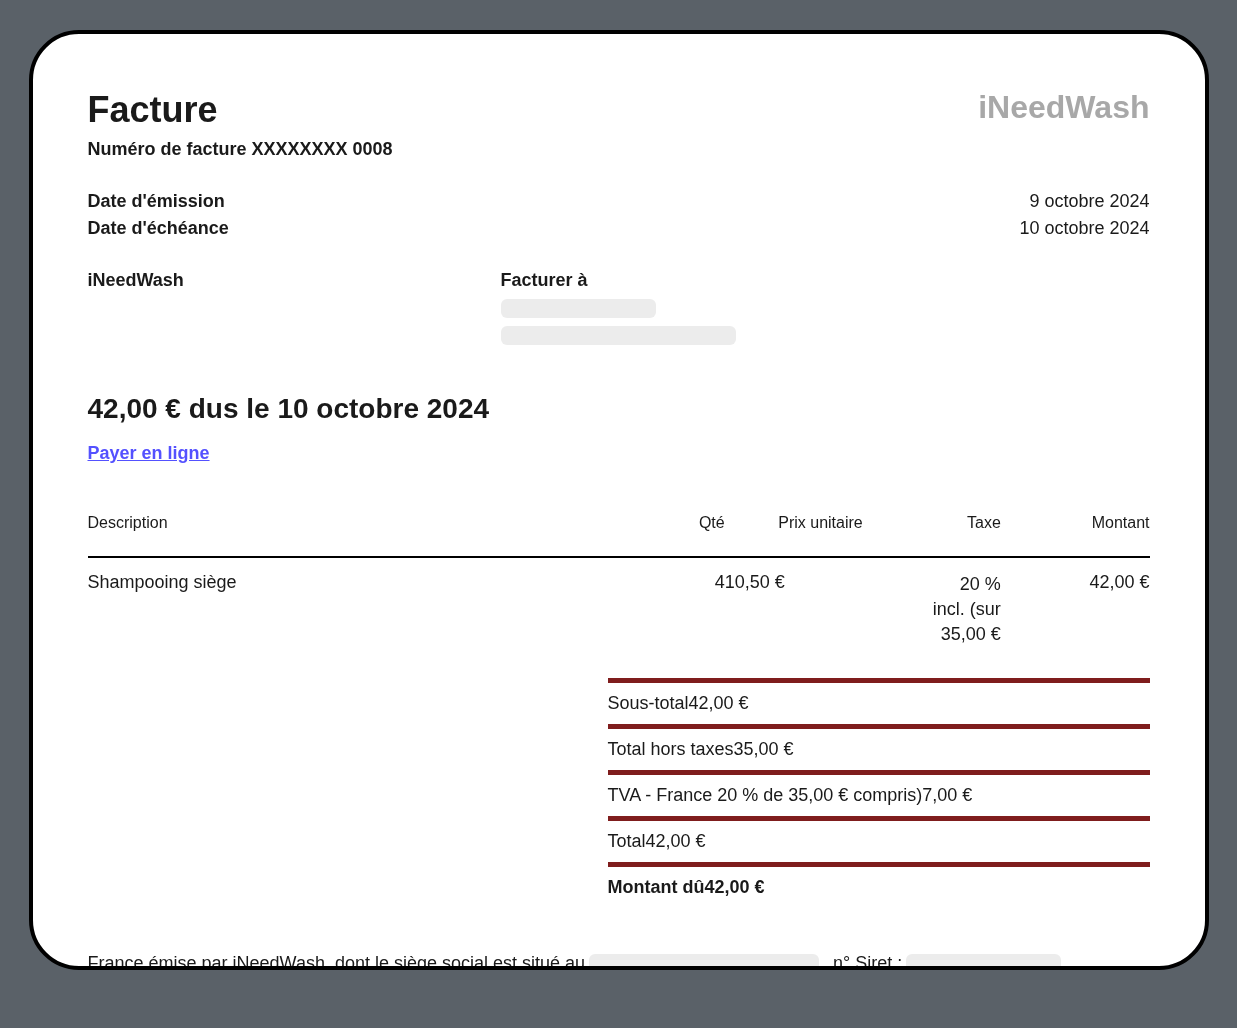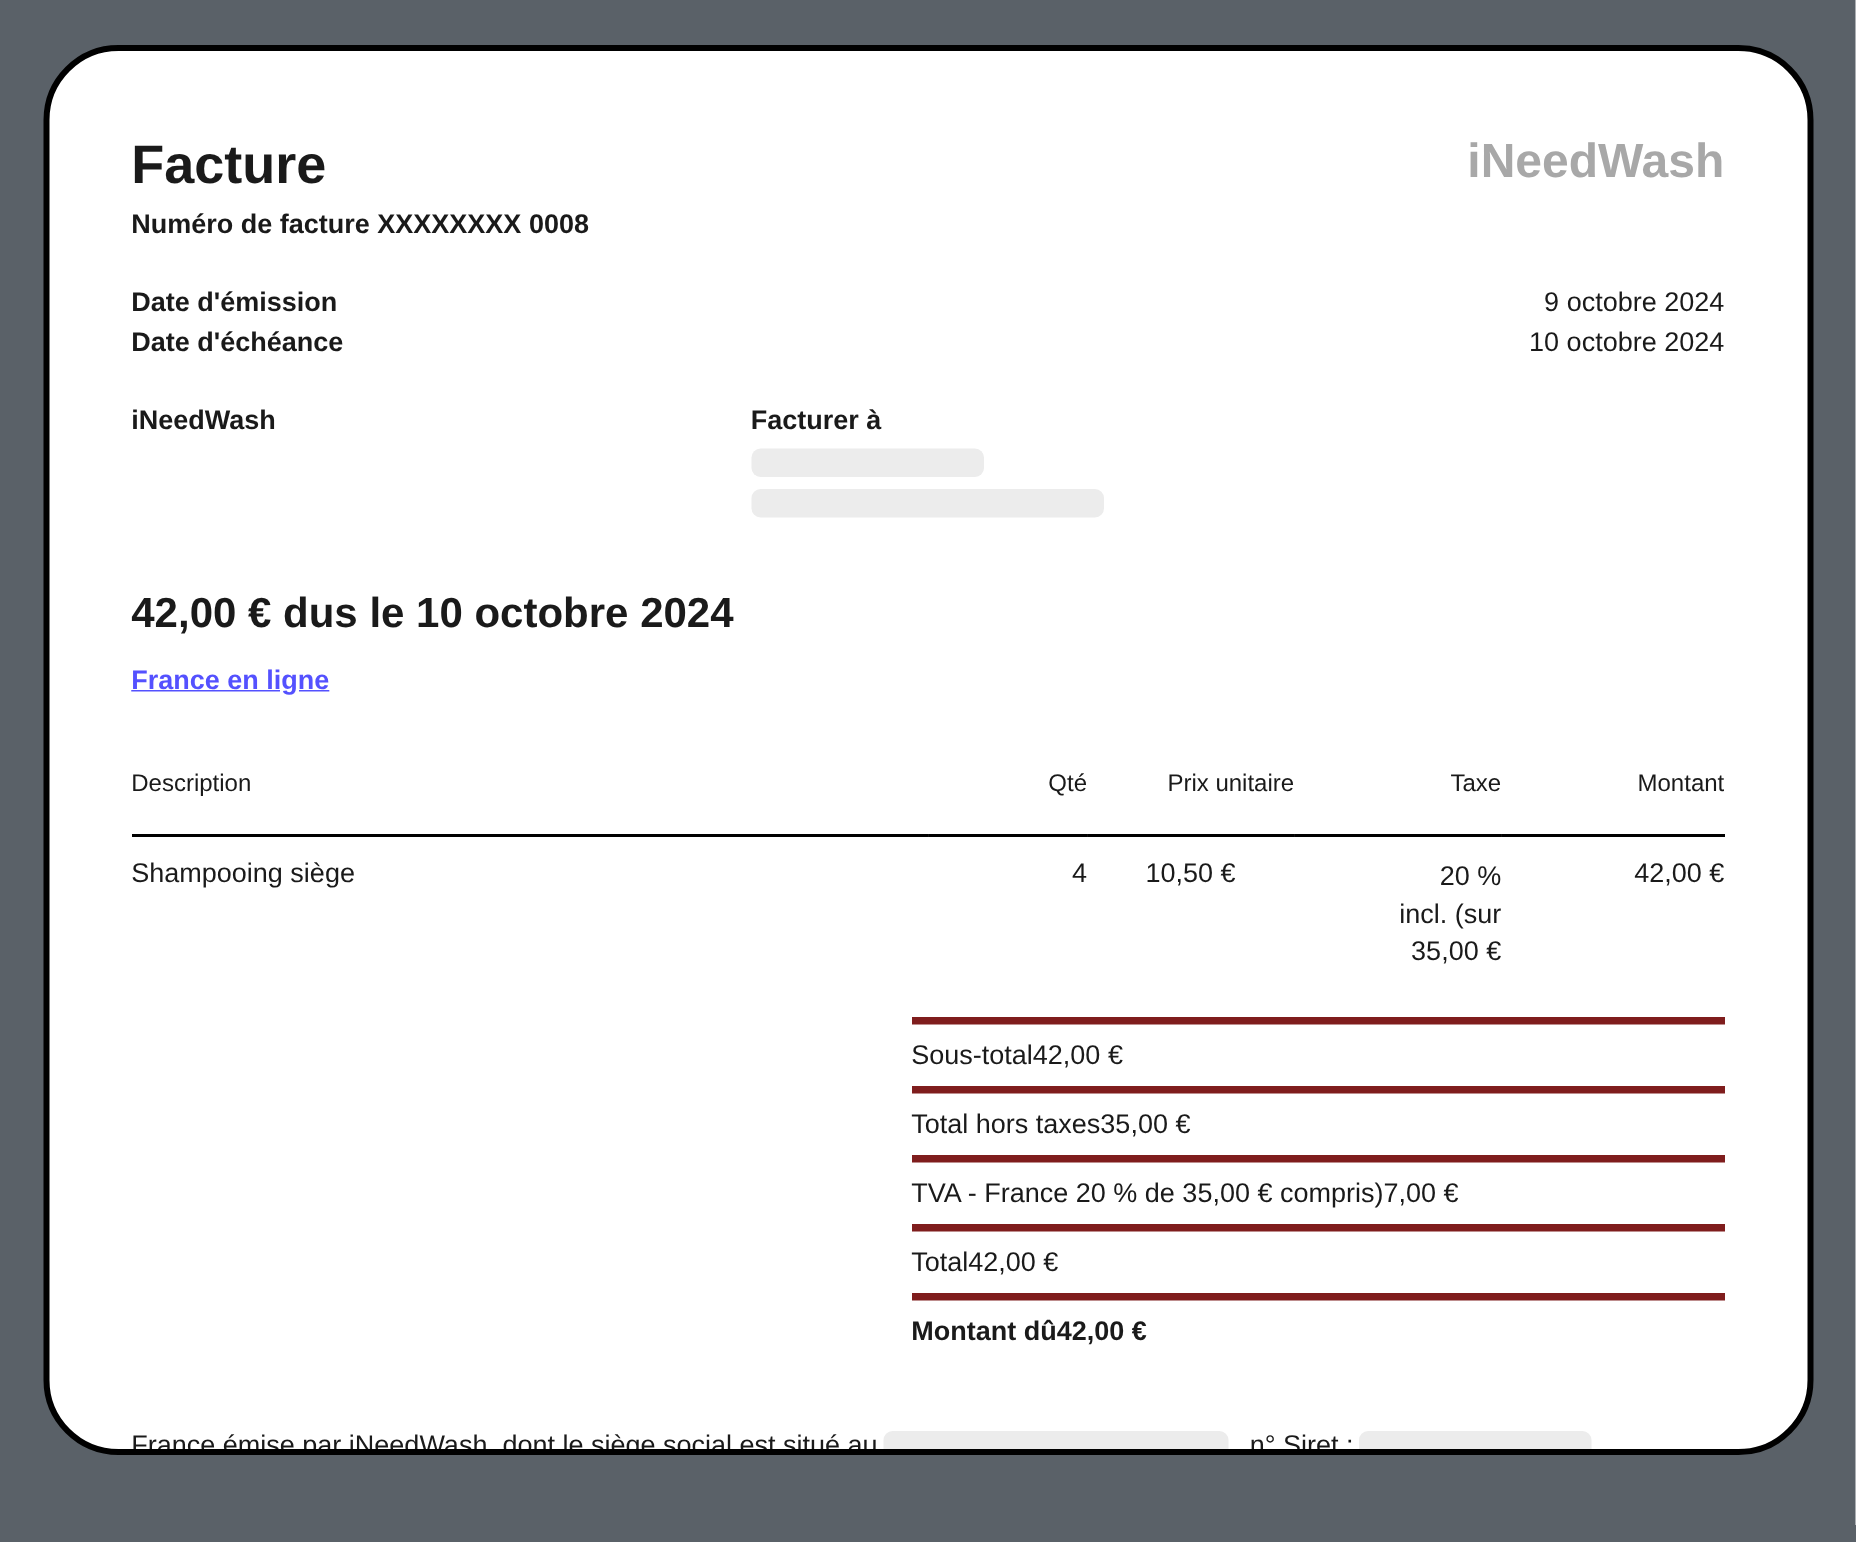--- a/index.html
+++ b/index.html
@@ -125,21 +125,21 @@
       text-align: right;
     }
     .line-items-table tbody td {
       padding-top: 14px;
       font-size: 18px;
       color: #1a1a1a;
       vertical-align: top;
     }
     .col-desc { width: 50%; }
     .col-qty { width: 10%; text-align: right; }
-    .col-price { width: 13%; text-align: center; }
+    .col-price { width: 13%; text-align: left; }
     .col-tax { width: 13%; text-align: right; }
     .col-amount { width: 14%; text-align: right; }
     .tax-cell {
       text-align: right;
       line-height: 1.4;
     }
     .totals-block {
       margin-top: 30px;
       margin-left: 520px;
     }
@@ -201,21 +201,21 @@
     </div>
     <div class="party-to">
       <div class="party-label">Facturer à</div>
       <div class="redacted-bar redacted-short"></div>
       <div class="redacted-bar redacted-long"></div>
     </div>
   </div>
 
   <div class="due-statement">42,00 € dus le 10 octobre 2024</div>
 
-  <a class="pay-link">France en ligne</a>
+  <a class="pay-link">Payer en ligne</a>
 
   <table class="line-items-table">
     <thead>
       <tr>
         <th class="col-desc">Description</th>
         <th class="col-qty">Qté</th>
         <th class="col-price">Prix unitaire</th>
         <th class="col-tax">Taxe</th>
         <th class="col-amount">Montant</th>
       </tr>

